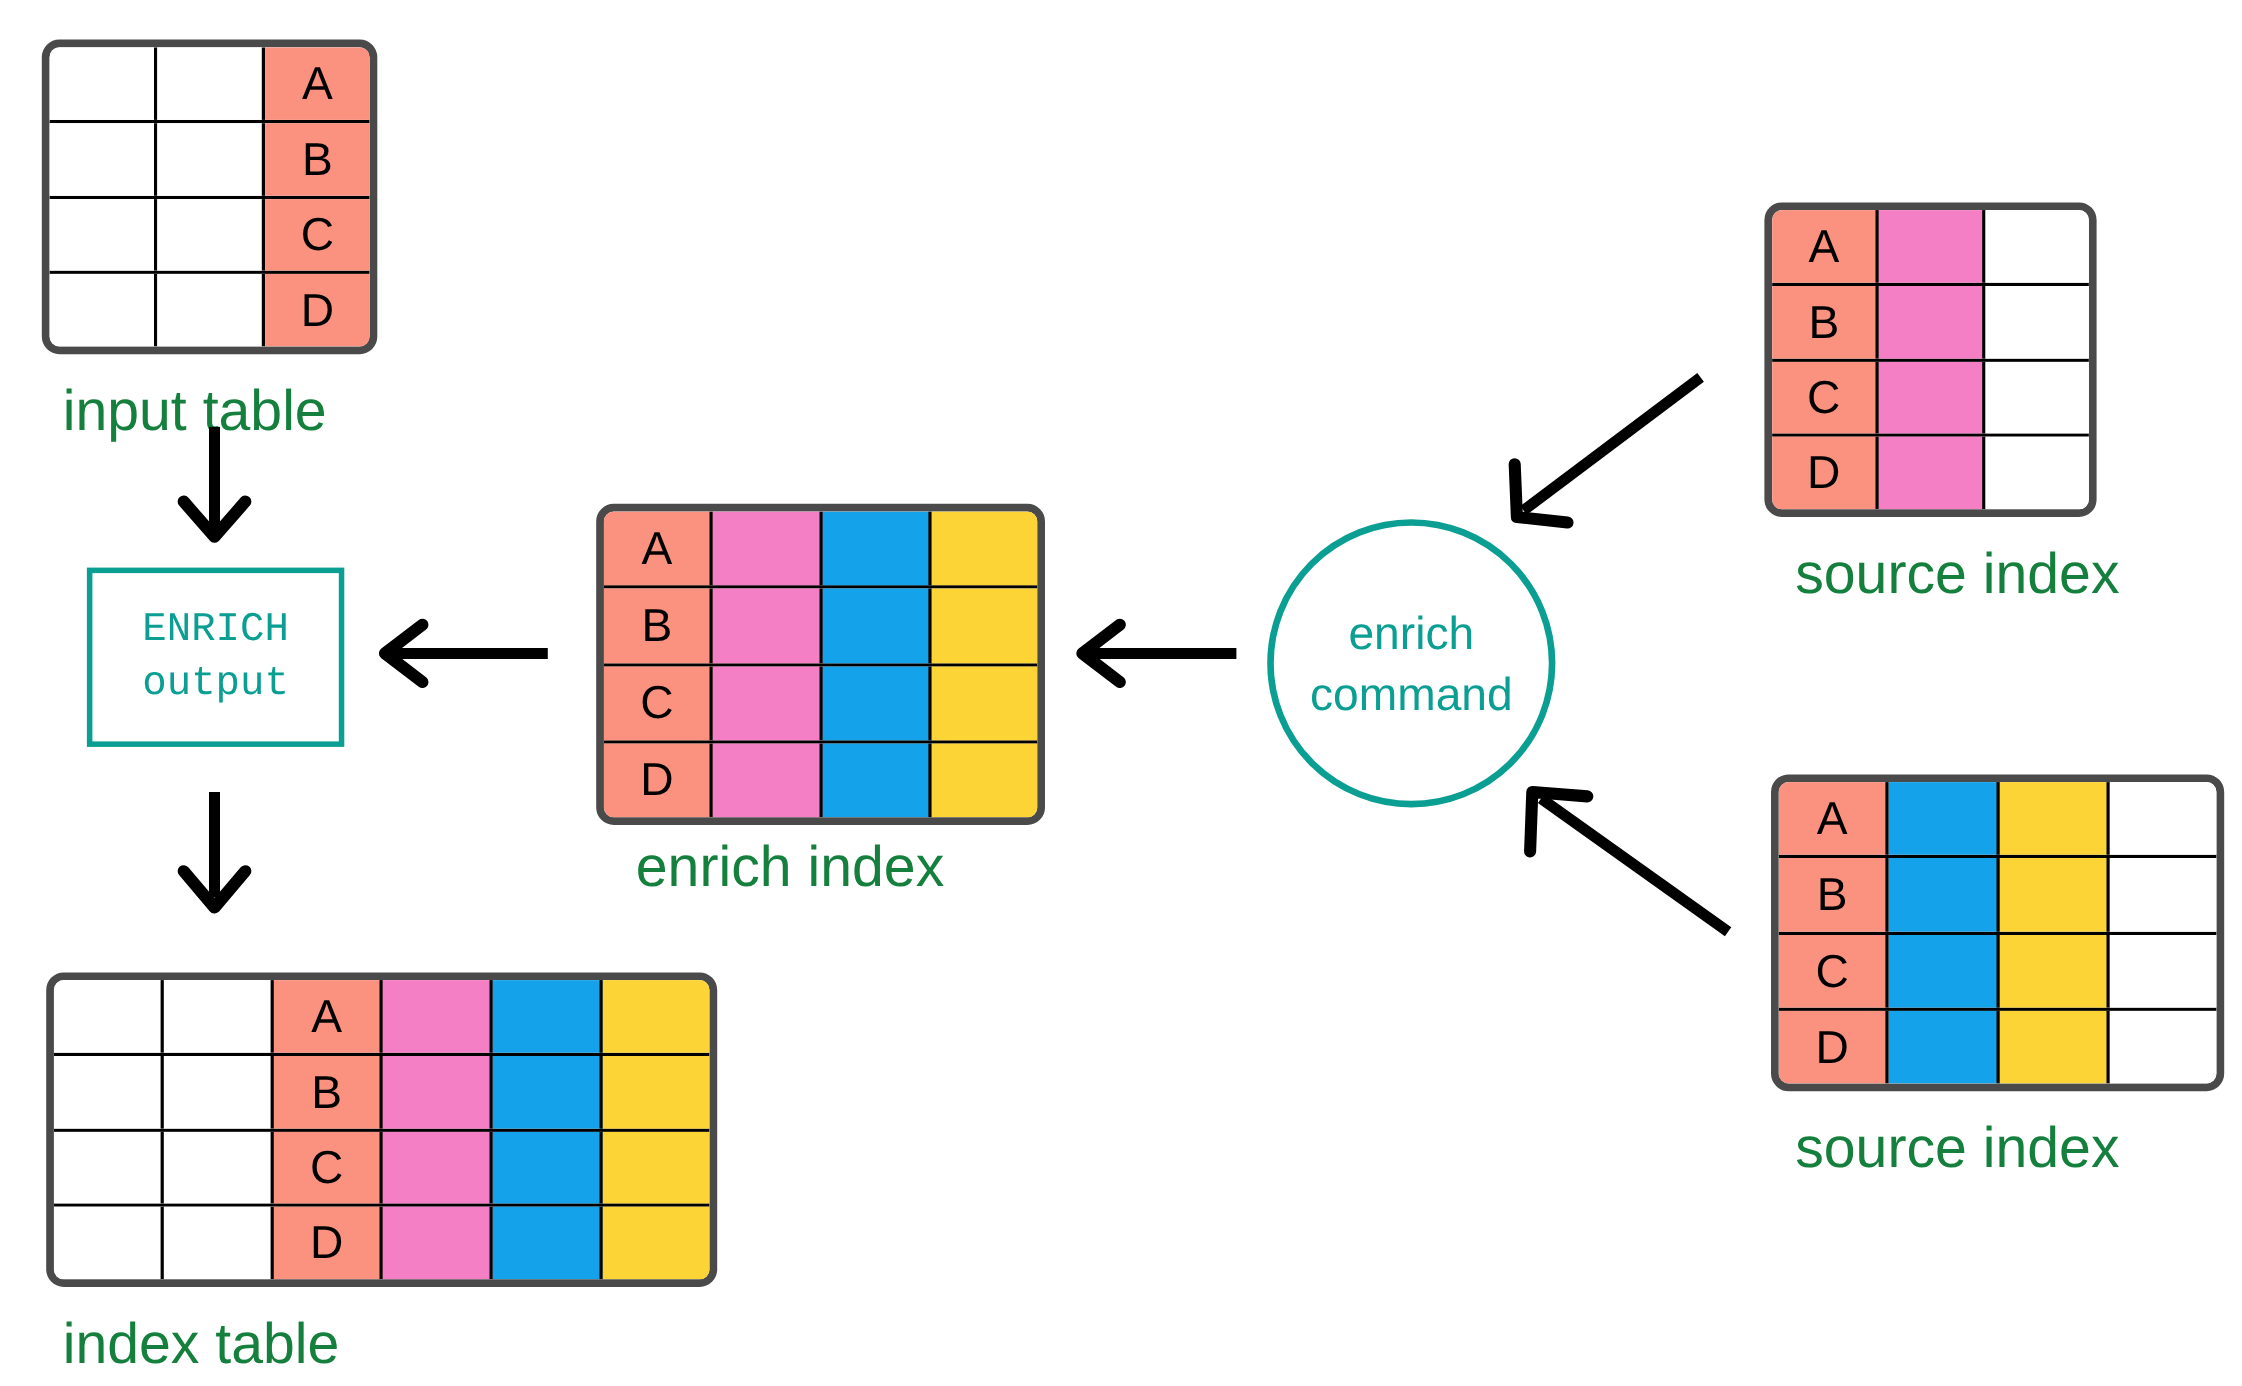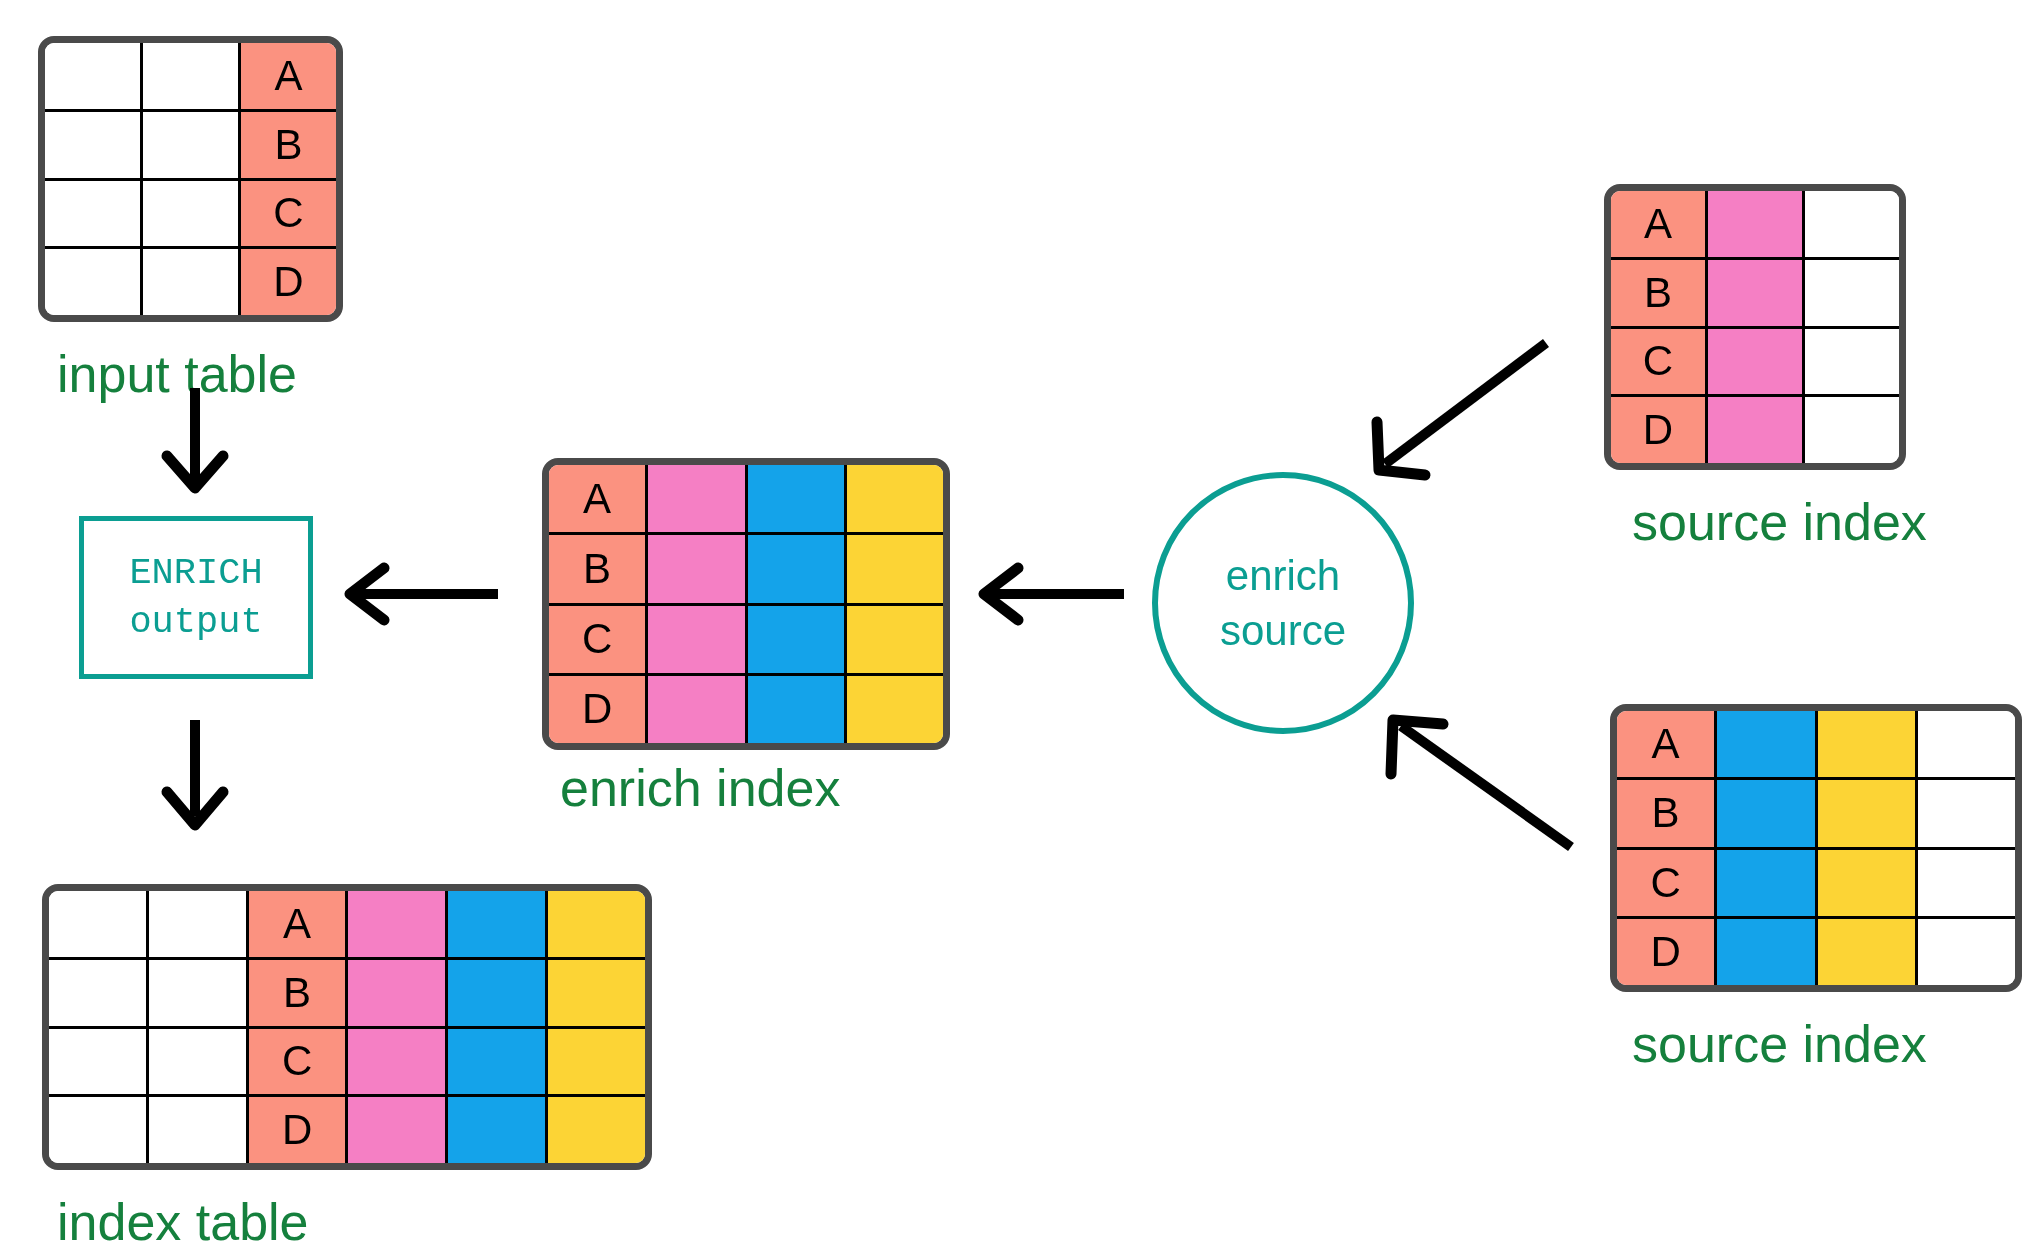--- a/index.html
+++ b/index.html
@@ -205,30 +205,30 @@
         <div class="tcell c-blue"></div>
         <div class="tcell c-yellow"></div>
       </div>
       <div class="trow">
         <div class="tcell c-salmon">D</div>
         <div class="tcell c-pink"></div>
         <div class="tcell c-blue"></div>
         <div class="tcell c-yellow"></div>
       </div>
     </div>
-  <div class="caption" style="left:560px; top:762px;">enrich index</div>
+  <div class="caption" style="left:578px; top:762px;">enrich index</div>
 
   <svg class="arrow" style="left:972px; top:562px;" width="162" height="64" viewBox="0 0 162 64">
     <line x1="152" y1="32" x2="18" y2="32" stroke="#000" stroke-width="10"></line>
     <polyline points="46,6 12,32 46,58" fill="none" stroke="#000" stroke-width="11" stroke-linecap="round" stroke-linejoin="round"></polyline>
   </svg>
 
   <div id="enrich-policy" style="left:1152px; top:472px; width:262px; height:262px;">
     <span>enrich</span>
-    <span>source</span>
+    <span>command</span>
   </div>
 
   <svg class="arrow" style="left:1363px; top:330px;" width="200" height="160" viewBox="0 0 200 160">
     <line x1="183" y1="13" x2="22" y2="134" stroke="#000" stroke-width="10"></line>
     <polyline points="14,92 16,140 62,145" fill="none" stroke="#000" stroke-width="11" stroke-linecap="round" stroke-linejoin="round"></polyline>
   </svg>
 
   <div class="tbl" id="source-index-top" style="left:1604px; top:184px; width:302px; height:286px;">
       <div class="trow">
         <div class="tcell c-salmon">A</div>

